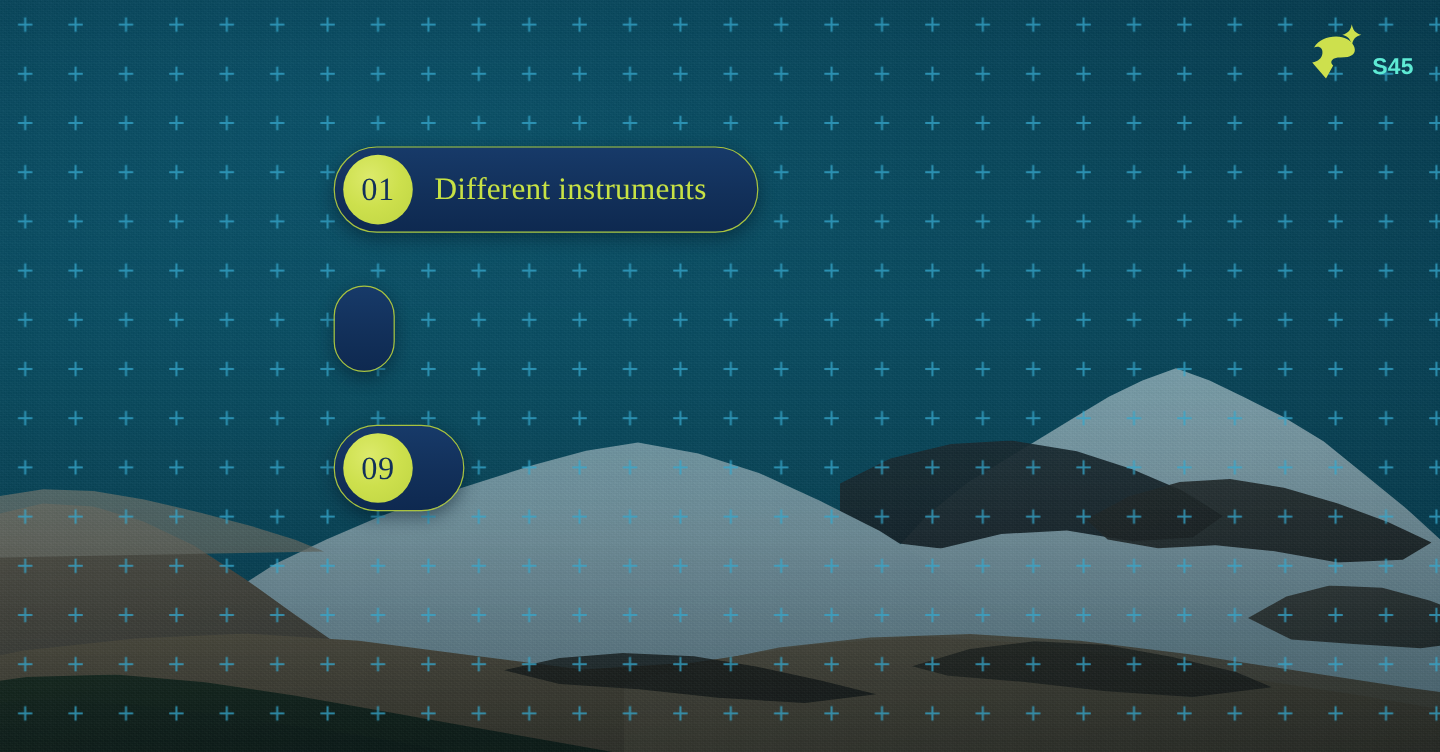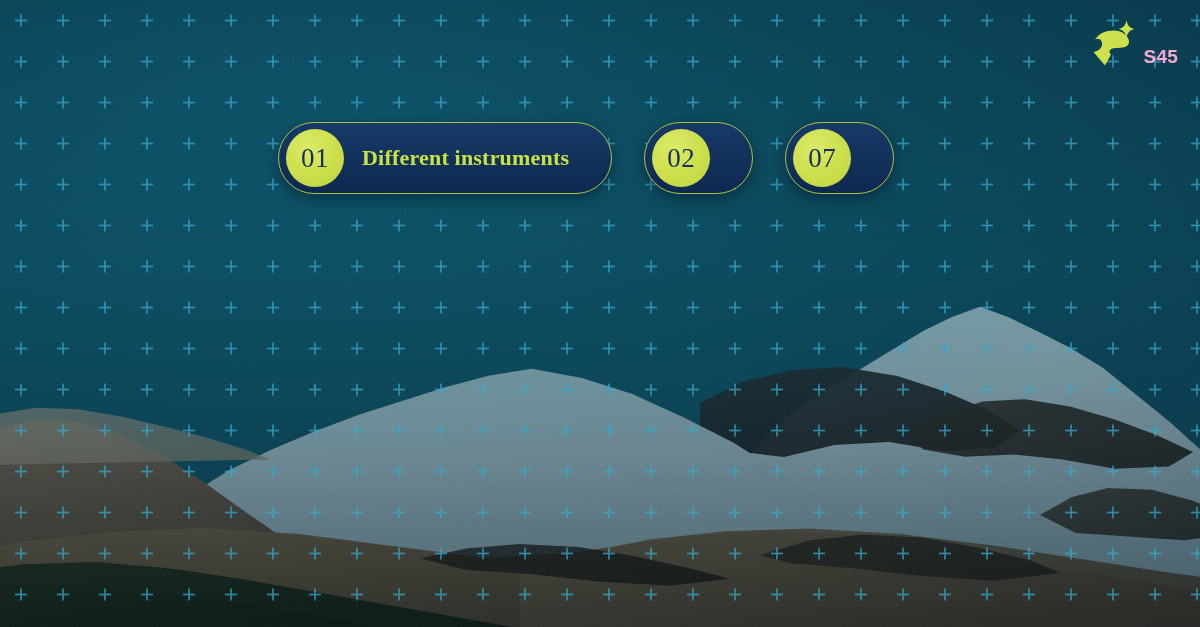--- a/index.html
+++ b/index.html
@@ -221,33 +221,34 @@
     display: flex;
     align-items: flex-end;
     gap: 2px;
   }
   .logo-mark { display: block; }
   .logo-text {
     font-family: "Liberation Sans", sans-serif;
     font-weight: 700;
     font-size: 19px;
     letter-spacing: .2px;
-    color: #f9a8d4;
+    color: #5eead4;
     line-height: 1;
     margin-bottom: 2px;
     margin-top: 19px;
   }
 
   
   .list {
     position: absolute;
     left: 278px;
     top: 122px;
     display: flex;
-    gap: 32px;
+    flex-direction: column;
+    gap: 44px;
   }
   .pill {
     position: relative;
     height: 72px;
     display: flex;
     align-items: center;
     gap: 18px;
     padding: 0 42px 0 7px;
     background: linear-gradient(180deg, #173a69 0%, #12305a 55%, #0e2950 100%);
     border: 1px solid #a9c23f;
@@ -266,26 +267,25 @@
     align-items: center;
     justify-content: center;
     color: #12305a;
     font-family: "Liberation Serif", serif;
     font-size: 27px;
     line-height: 1;
     letter-spacing: .5px;
   }
   .pill-label {
     font-family: "Liberation Serif", serif;
-    font-size: 22px;
+    font-size: 26px;
     line-height: 1;
     color: #c8e244;
     white-space: nowrap;
     letter-spacing: .2px;
-    font-weight: bold;
   }
 </style>
 </head>
 <body>
 
 <div class="canvas">
 
   <div class="photo">
     <div class="sky"></div>
     <div class="mtn-right"></div>
@@ -334,23 +334,22 @@
   </div>
 
   <div class="list">
 
     <div class="pill">
       <span class="badge">01</span>
       <span class="pill-label">Different instruments</span>
     </div>
 
     <div class="pill">
-      <span class="badge">02</span>
     </div>
 
     <div class="pill">
-      <span class="badge">07</span>
+      <span class="badge">09</span>
     </div>
 
 
   </div>
 
 </div>
 
 </body></html>

